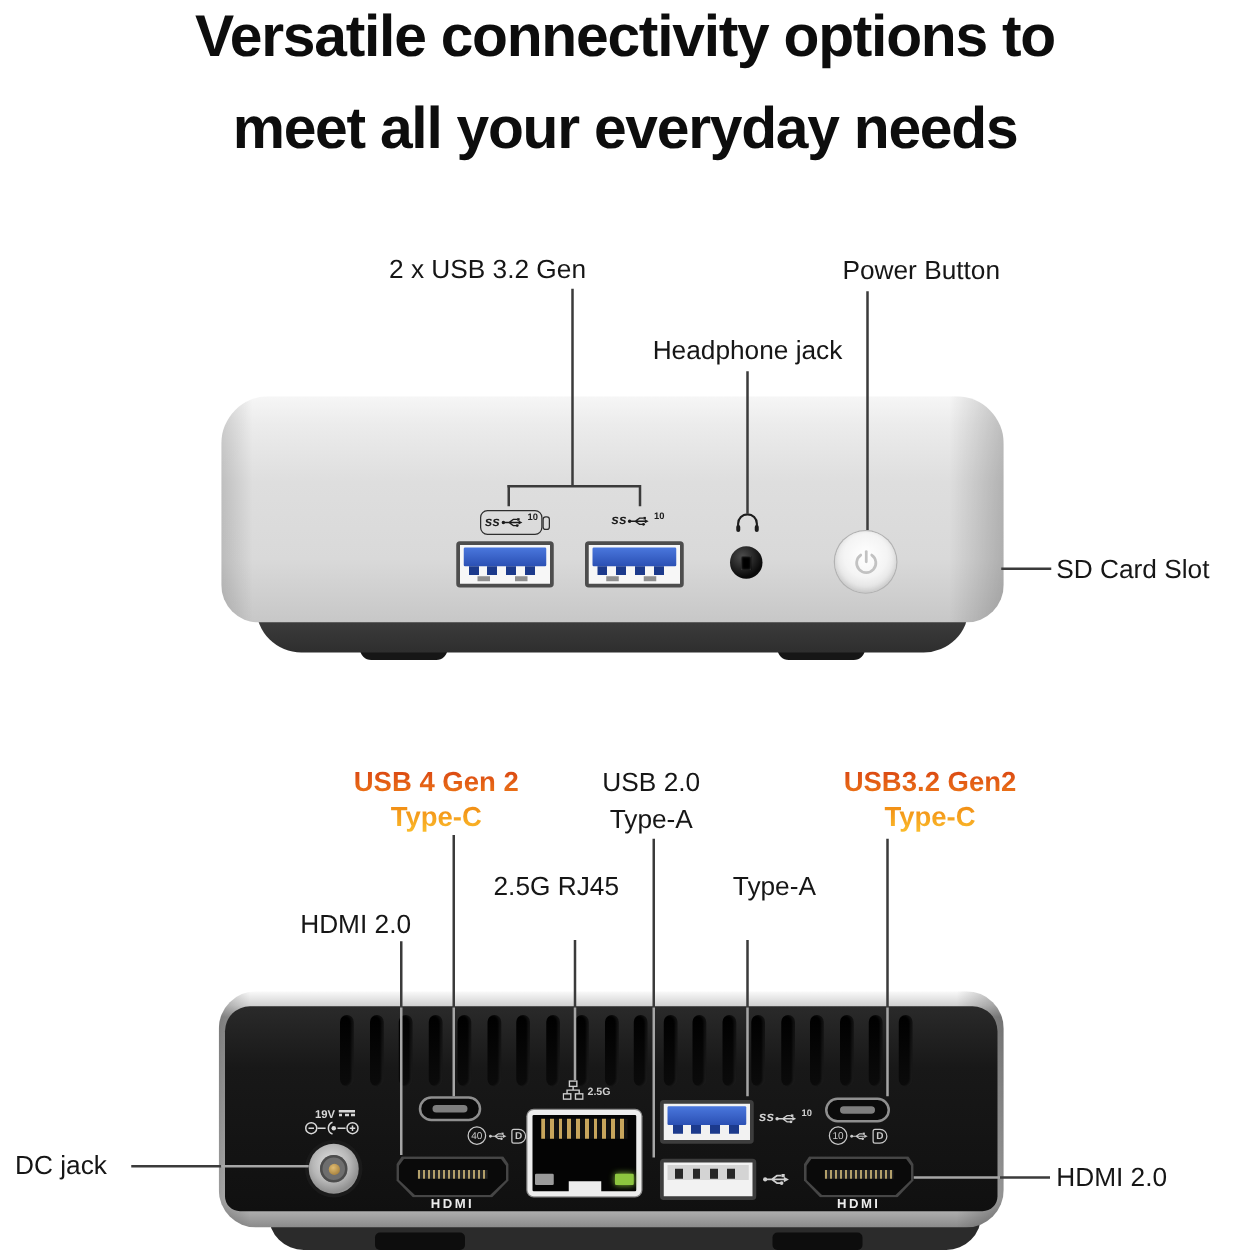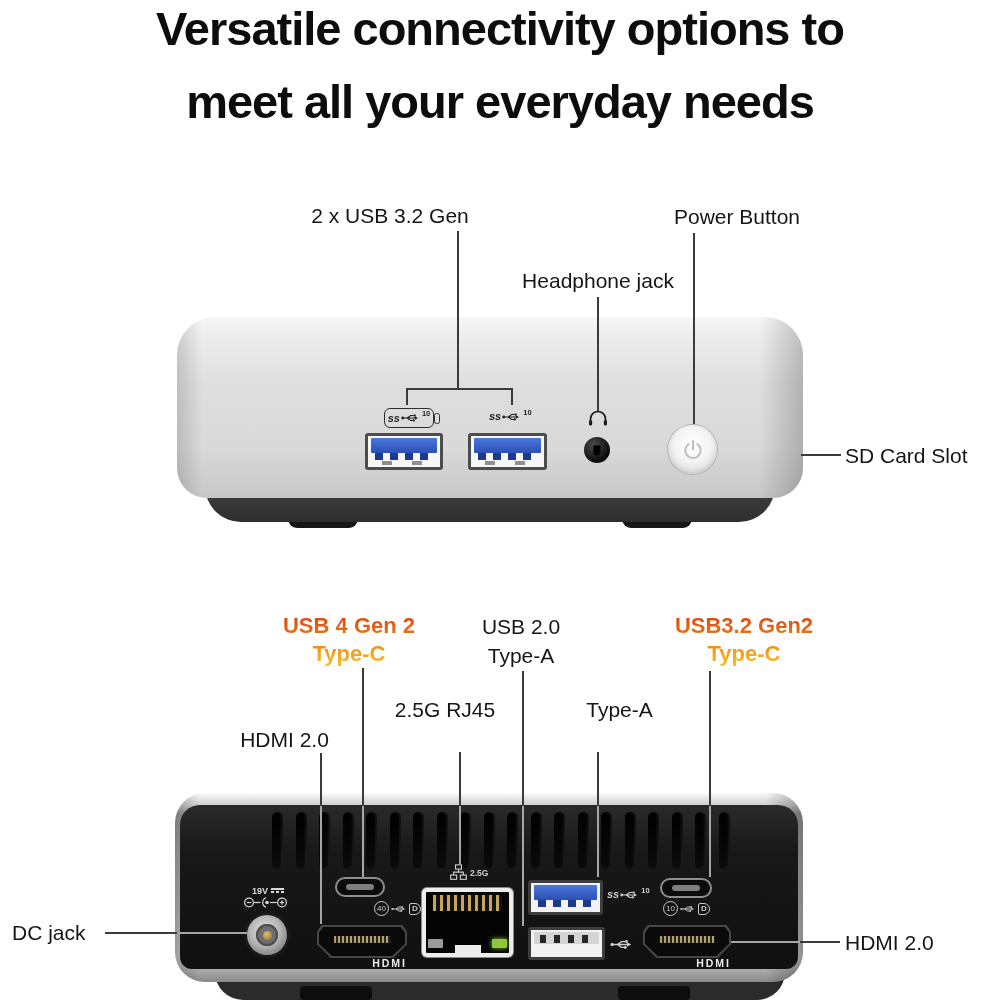--- a/index.html
+++ b/index.html
@@ -119,21 +119,21 @@
   .dp{border:1px solid #c9c9c9;border-radius:2px 6px 6px 2px;padding:1px 2px;font-weight:700;}
   #rcico1{left:340px;top:901px;margin-left:34px;} #rcico2{left:663px;top:901px;}
 
   .hdmi{z-index:4;background:#464646;clip-path:polygon(5% 0,95% 0,100% 20%,100% 58%,85% 100%,15% 100%,0 58%,0 20%);}
   .hdmi .in{position:absolute;left:2px;right:2px;top:2px;bottom:2px;background:#0a0a0a;
       clip-path:polygon(5% 0,95% 0,100% 20%,100% 58%,85% 100%,15% 100%,0 58%,0 20%);}
   .hdmi .strip{position:absolute;left:50%;top:11px;transform:translateX(-50%);width:62%;height:7px;
       background:repeating-linear-gradient(90deg,#b3a06a 0 2px,#242424 2px 4px);z-index:1;}
   #rhdmi1{left:317px;top:925px;width:90px;height:33px;}
   #rhdmi2{left:643px;top:925px;width:88px;height:33px;}
-  .hdmitxt{z-index:4;text-align:right;font-size:10.5px;font-weight:700;letter-spacing:2px;color:#ededed;}
+  .hdmitxt{z-index:4;text-align:center;font-size:10.5px;font-weight:700;letter-spacing:2px;color:#ededed;}
   #rhdmi1-txt{left:317px;top:957px;width:90px;} #rhdmi2-txt{left:643px;top:957px;width:88px;}
 
   #rj45{left:422px;top:888px;width:83px;height:61px;background:#040404;border:4px solid #ededed;
       border-radius:5px;box-shadow:0 0 0 1px #8a8a8a;z-index:4;}
   #rj45 .pins{position:absolute;left:9%;top:5%;width:82%;height:26%;
       background:repeating-linear-gradient(90deg,#c7a55c 0 3px,#121212 3px 7px);}
   #rj45 .tab{position:absolute;left:50%;bottom:-1px;transform:translateX(-50%);width:26px;height:9px;background:#ededed;}
   #rj45 .led{position:absolute;bottom:5px;width:15px;height:9px;border-radius:1px;}
   #rj45 .ledl{left:2px;background:#9a9a9a;}
   #rj45 .ledr{right:2px;background:#8dc63f;box-shadow:0 0 5px #8dc63f;}

